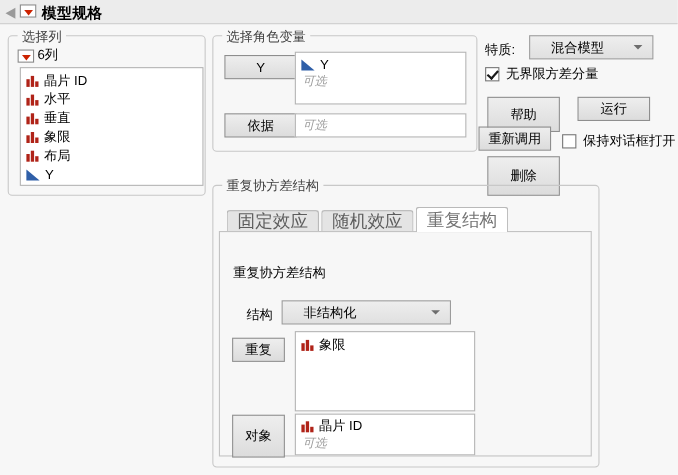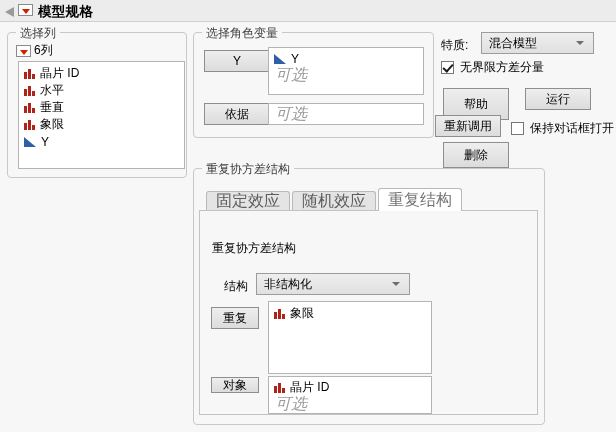--- a/index.html
+++ b/index.html
@@ -130,21 +130,21 @@
     position: absolute;
     left: 0; bottom: 0;
     width: 0; height: 0;
     border-left: 12px solid #2f5fa8;
     border-top: 10px solid transparent;
   }
 
   .placeholder {
     font-style: italic;
     color: #9a9a9a;
-    font-size: 16px;
+    font-size: 11px;
     padding-left: 6px;
     line-height: 15px;
   }
 
   .btn {
     position: absolute;
     background: linear-gradient(#eeeeee, #dcdcdc);
     border: 1px solid #8e8e8e;
     box-sizing: border-box;
     font-size: 12px;
@@ -159,21 +159,21 @@
   }
 
   .combobox {
     position: absolute;
     background: linear-gradient(#eeeeee, #e0e0e0);
     border: 1px solid #9c9c9c;
     box-sizing: border-box;
     display: flex;
     align-items: center;
     font-size: 12px;
-    padding-left: 7px;
+    padding-left: 19px;
   }
   .combobox .chev {
     position: absolute;
     right: 9px; top: 50%;
     margin-top: -2px;
     width: 0; height: 0;
     border-left: 4px solid transparent;
     border-right: 4px solid transparent;
     border-top: 4px solid #6d6d6d;
   }
@@ -289,20 +289,28 @@
   </div>
   <div class="row">
     <span class="ic-nominal">
         <i></i>
         <i></i>
         <i></i>
       </span>
     <span class="lbl">象限</span>
   </div>
   <div class="row">
+    <span class="ic-nominal">
+        <i></i>
+        <i></i>
+        <i></i>
+      </span>
+    <span class="lbl">布局</span>
+  </div>
+  <div class="row">
     <span class="ic-continuous"></span>
     <span class="lbl">Y</span>
   </div>
 </div>
 
 <div class="groupbox" style="left:193px; top:32px; width:241px; height:106px;">
   <span class="grouplegend">选择角色变量</span>
 </div>
 
 <button class="btn" style="left:204px; top:50px; width:66px; height:22px;">Y</button>
@@ -337,21 +345,21 @@
 
 <button class="btn" style="left:525px; top:88px; width:66px; height:22px;">运行</button>
 
 <button class="btn" style="left:435px; top:115px; width:66px; height:22px;">重新调用</button>
 
 <div class="checkrow" style="left:511px; top:120px;">
   <span class="cbox"></span>
   <span>保持对话框打开</span>
 </div>
 
-<button class="btn" style="left:443px; top:142px; width:66px; height:26px;">删除</button>
+<button class="btn" style="left:443px; top:142px; width:66px; height:36px;">删除</button>
 
 <div class="groupbox" style="left:193px; top:168px; width:352px; height:257px;">
   <span class="grouplegend">重复协方差结构</span>
 </div>
 
 <div class="tabstrip" style="left:206px; top:188px; height:23px;">
   <div class="tab">
     <span>固定效应</span>
   </div>
   <div class="tab">
@@ -379,21 +387,21 @@
   <div class="row" style="margin-top:3px;">
     <span class="ic-nominal">
         <i></i>
         <i></i>
         <i></i>
       </span>
     <span class="lbl">象限</span>
   </div>
 </div>
 
-<button class="btn" style="left:211px; top:377px; width:48px; height:16px;">对象</button>
+<button class="btn" style="left:211px; top:377px; width:48px; height:39px;">对象</button>
 
 <div class="listbox" style="left:268px; top:376px; width:164px; height:38px;">
   <div class="row" style="margin-top:2px;">
     <span class="ic-nominal">
         <i></i>
         <i></i>
         <i></i>
       </span>
     <span class="lbl">晶片 ID</span>
   </div>

